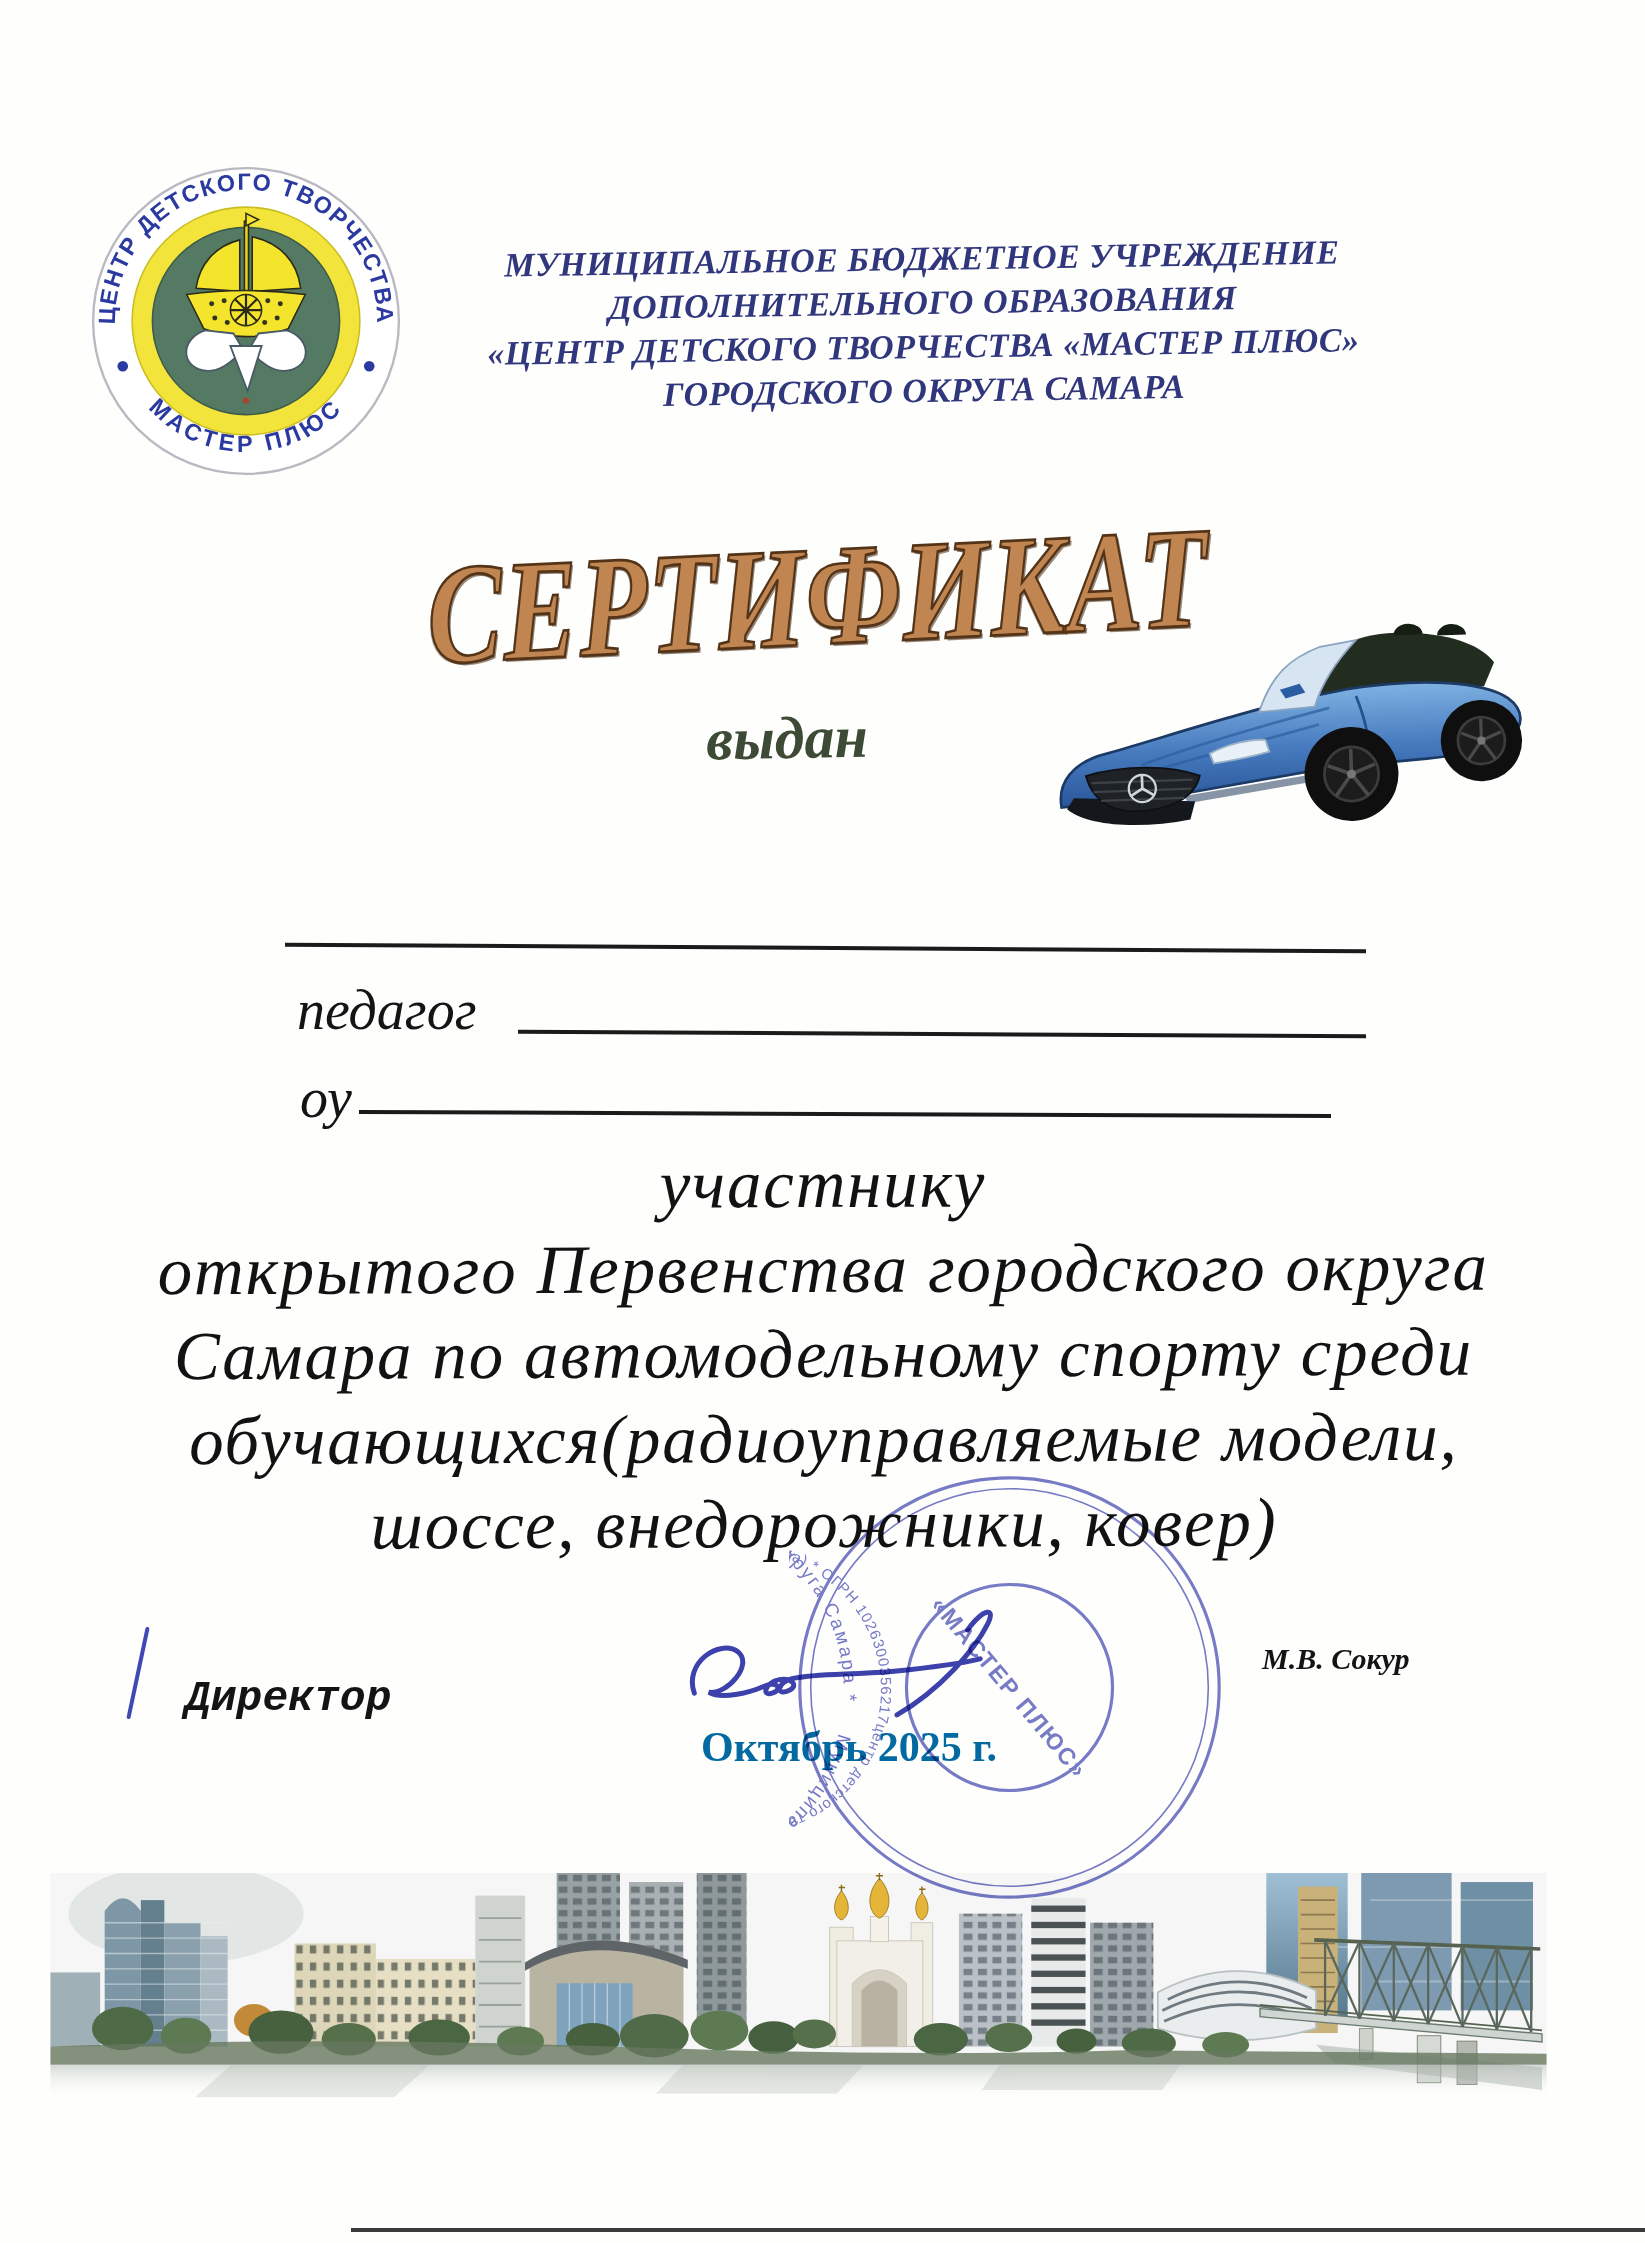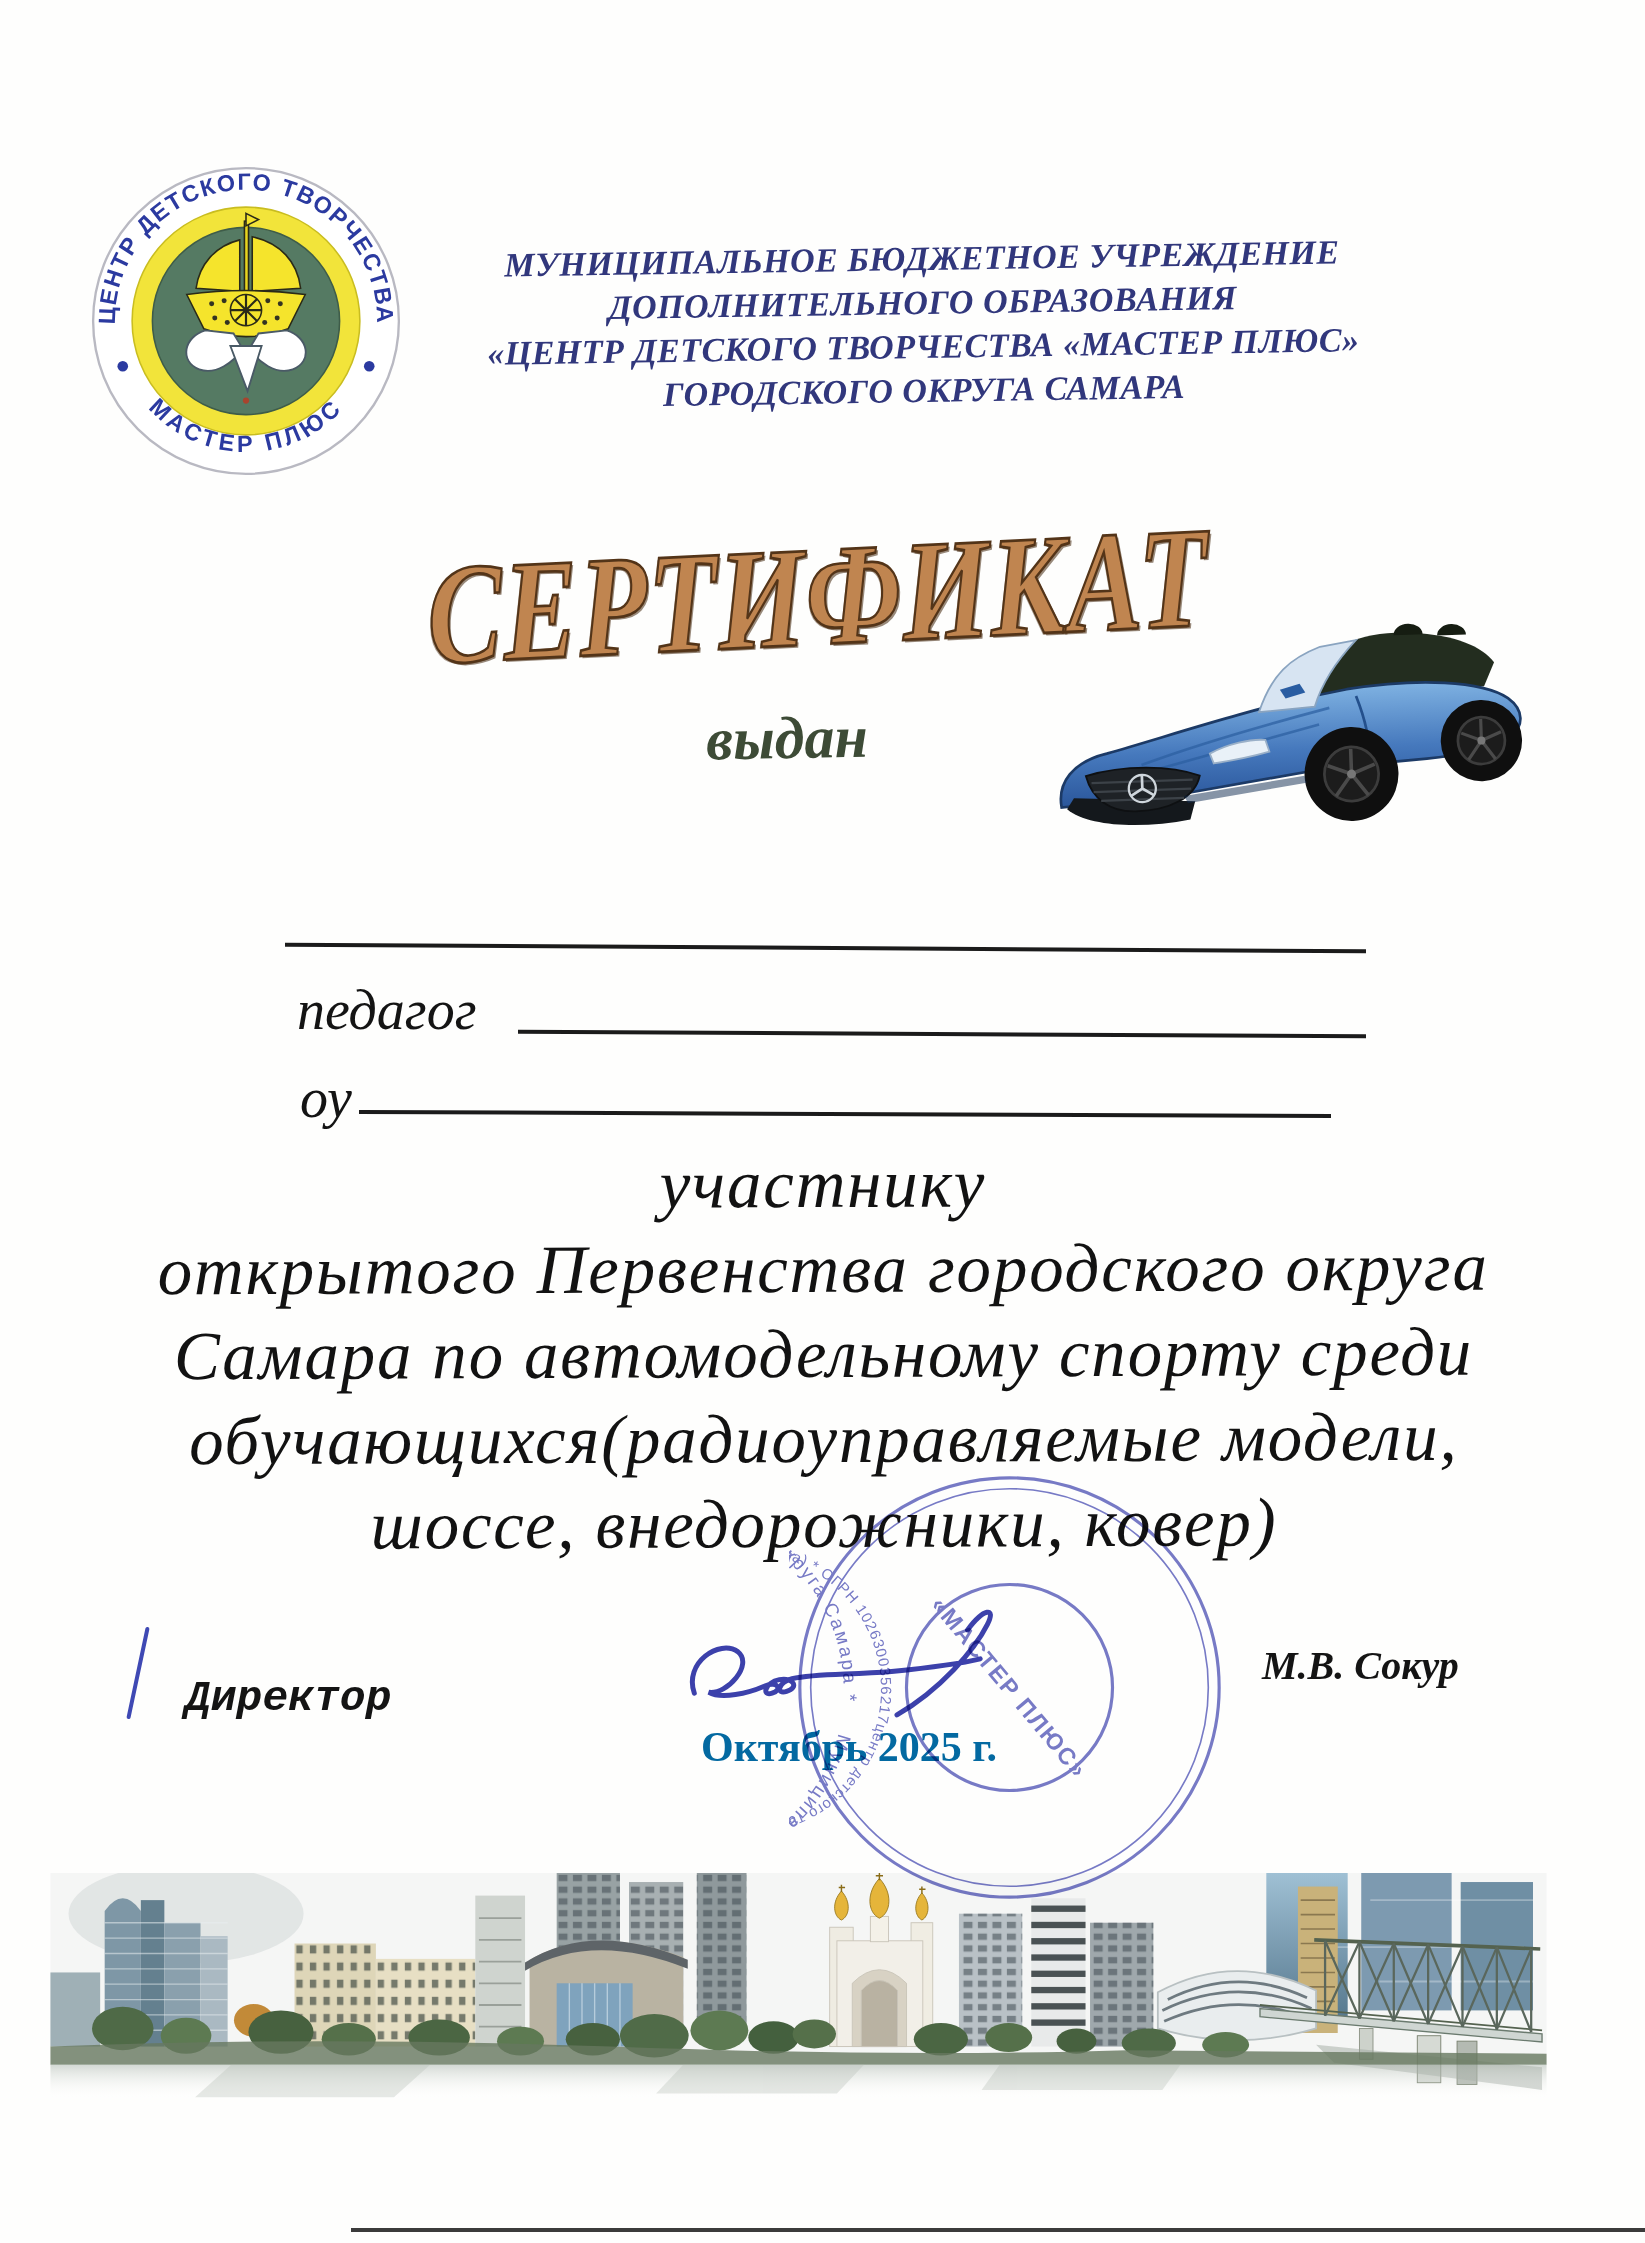--- a/index.html
+++ b/index.html
@@ -14,21 +14,21 @@
   .issued{left:579px;top:704px;width:416px;text-align:center;font-size:60px;font-style:italic;font-weight:600;color:#3d4b36;transform:rotate(-1deg);z-index:2;}
   
   .rule{height:0;border-top:4.5px solid #1b1b1b;z-index:2;}
   .lbl{font-style:italic;font-size:56px;color:#141414;z-index:2;white-space:nowrap;}
   
   .bodyTxt{left:118px;top:1142px;width:1411px;text-align:center;font-style:italic;font-size:69px;line-height:85px;color:#121212;letter-spacing:1.8px;z-index:2;transform:rotate(-0.2deg);}
   .bodyTxt div{white-space:nowrap;}
   
   .penSlash{left:136px;top:1626px;width:3.6px;height:94px;background:#3f49b4;border-radius:2.7px;transform:rotate(12deg);z-index:3;}
   .role{left:185px;top:1674px;font-size:43px;font-weight:bold;font-style:italic;color:#141414;z-index:2;white-space:nowrap;font-family:Liberation Mono, monospace;}
-  .signer{left:1262px;top:1642px;font-size:40px;font-weight:600;font-style:italic;color:#141414;z-index:2;white-space:nowrap;}
+  .signer{left:1262px;top:1642px;font-size:30px;font-weight:600;font-style:italic;color:#141414;z-index:2;white-space:nowrap;}
   .dateTxt{left:701px;top:1723px;font-size:42px;font-weight:bold;color:#0369a1;z-index:2;white-space:nowrap;}
   .sigSvg{left:669px;top:1599px;z-index:5;mix-blend-mode:multiply;}
   .stampSvg{left:789px;top:1467px;z-index:4;opacity:0.88;mix-blend-mode:multiply;}
   .stampTxt{font-family:"Liberation Sans","DejaVu Sans",sans-serif;}
   .citySvg{left:50px;top:1873px;z-index:1;}
   .carSvg{left:1031px;top:583px;z-index:1;}
   .logoSvg{left:90px;top:165px;z-index:2;}
   .botLine{left:351px;top:2228px;width:1294px;height:3.6px;background:#3b3b3b;z-index:6;}
 </style>
 </head>

